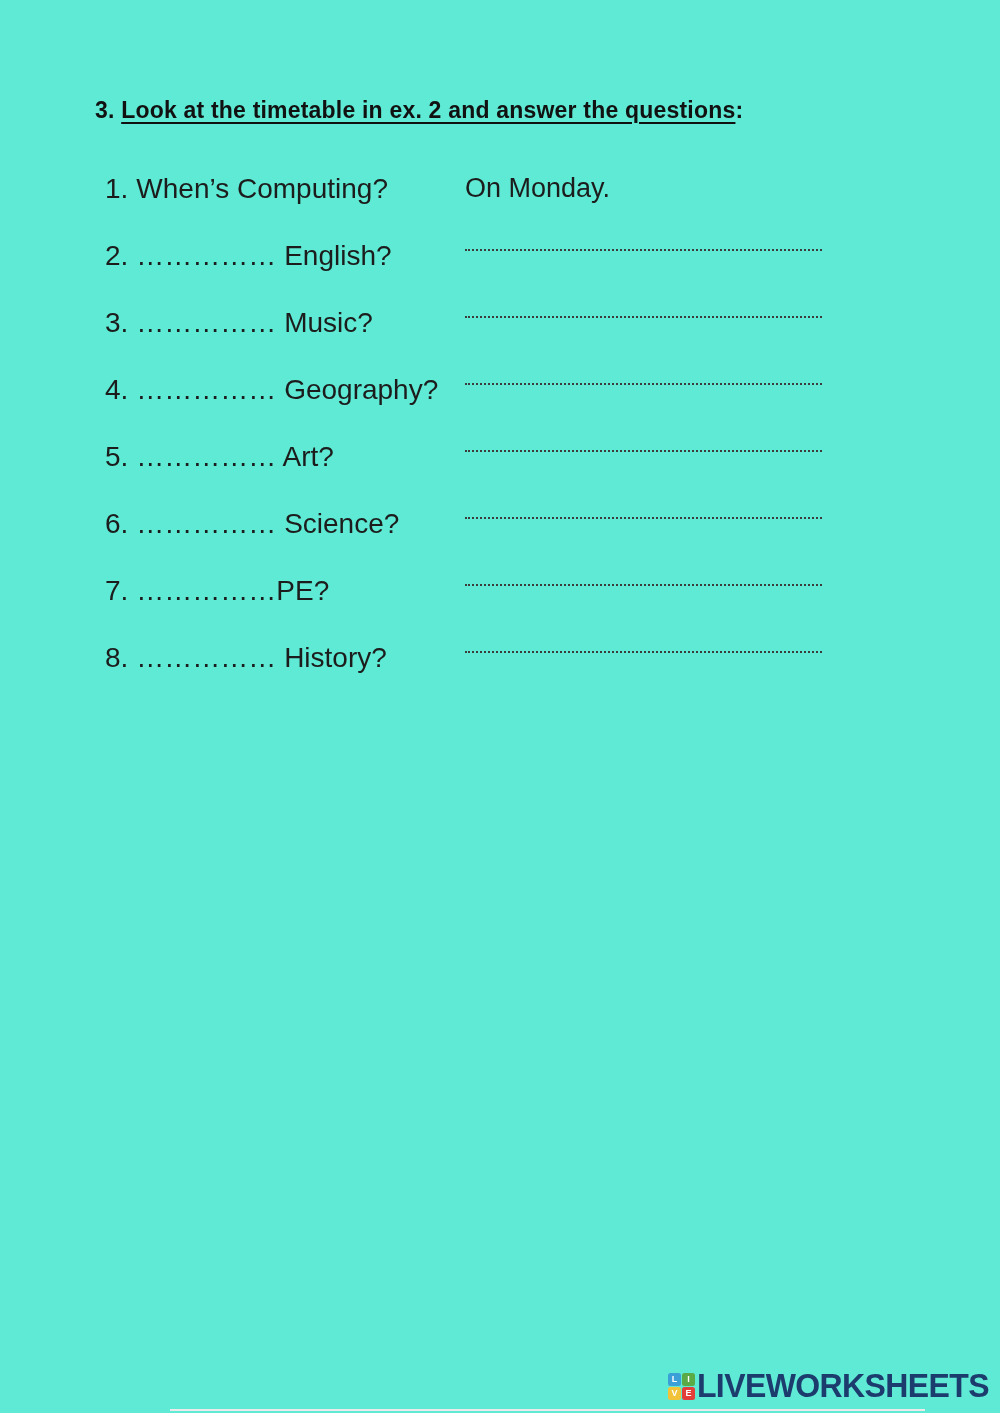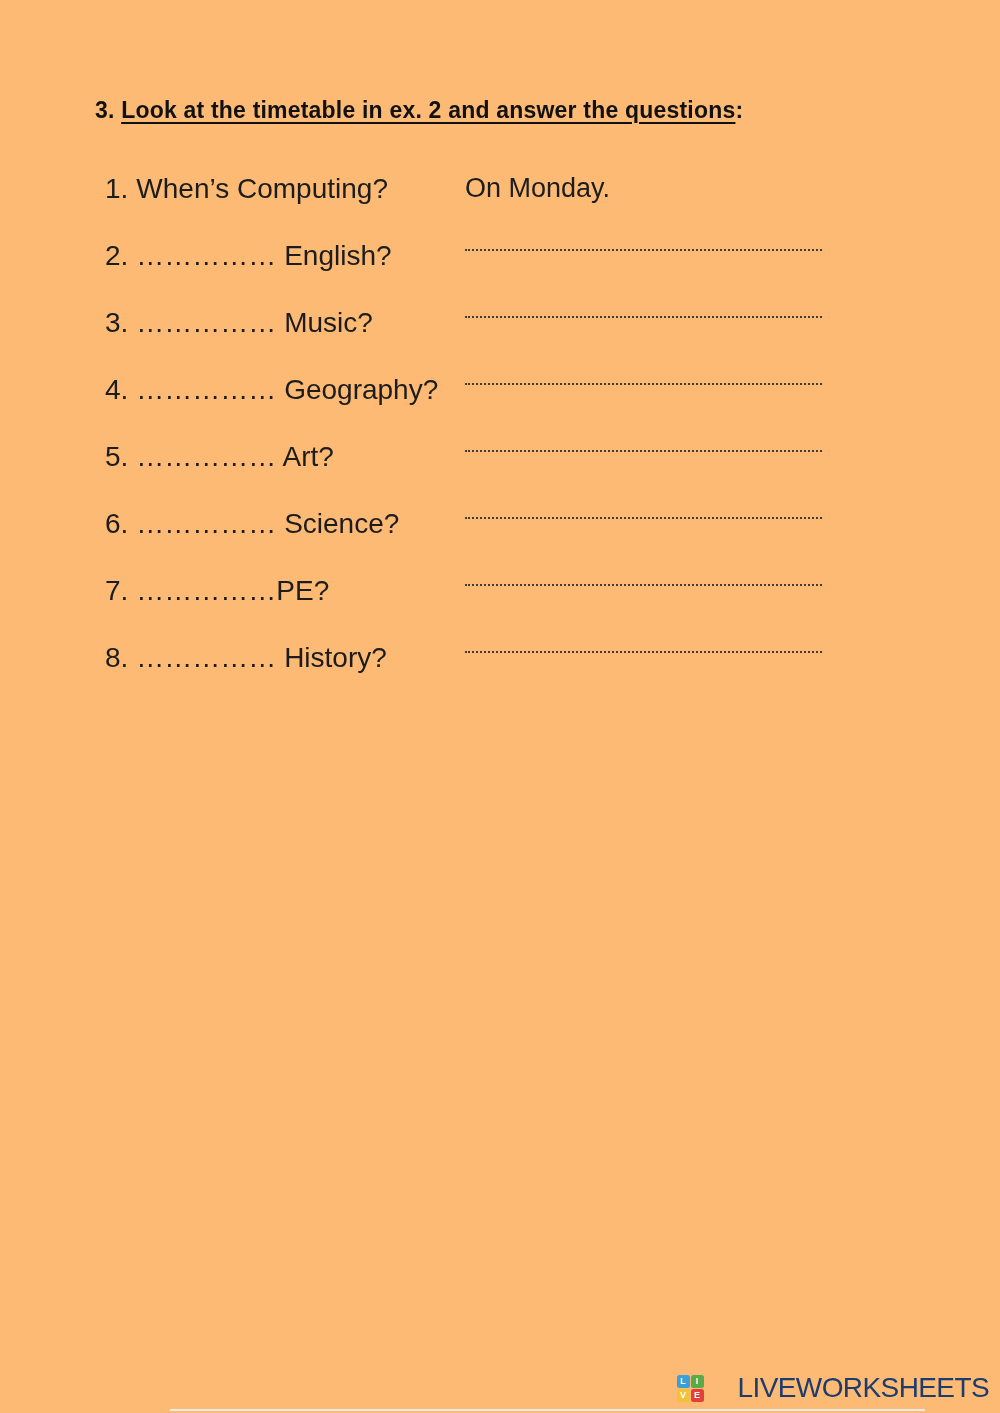--- a/index.html
+++ b/index.html
@@ -5,21 +5,21 @@
   * { margin: 0; padding: 0; box-sizing: border-box; }
   html, body { background: #ffffff; }
   body {
     font-family: "Liberation Sans", "DejaVu Sans", sans-serif;
     color: #1c1c1c;
   }
   .page {
     position: relative;
     width: 1000px;
     height: 1413px;
-    background: #fdba74;
+    background: #5eead4;
     overflow: hidden;
   }
   .worksheet-title {
     position: absolute;
     left: 95px;
     top: 97px;
     font-size: 23px;
     font-weight: bold;
     color: #111111;
     white-space: nowrap;
@@ -87,26 +87,25 @@
     width: 13px;
     height: 13px;
     border-radius: 2.5px;
     color: #ffffff;
     font-size: 9px;
     font-weight: bold;
     line-height: 13px;
     text-align: center;
   }
   .logo-text {
-    font-size: 28px;
-    font-weight: normal;
+    font-size: 32px;
+    font-weight: bold;
     letter-spacing: -0.6px;
     line-height: 1;
     transform: scaleY(1.02);
-    margin-left: 32px;
   }
   .page-edge-artifact {
     position: absolute;
     left: 170px;
     right: 75px;
     bottom: 2px;
     height: 2px;
     background: #ebebeb;
   }
 </style>

